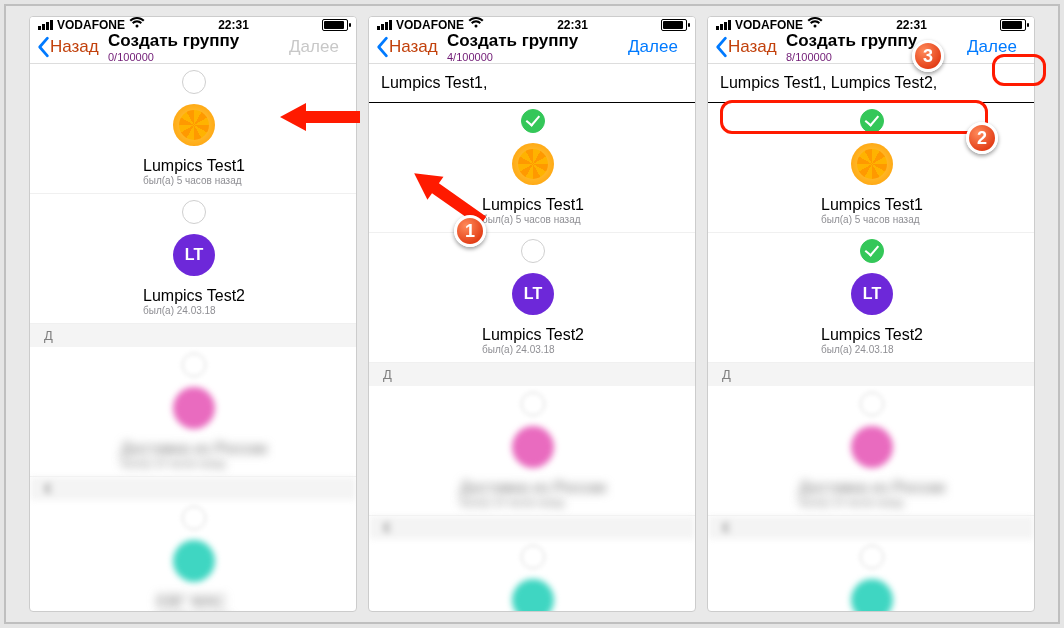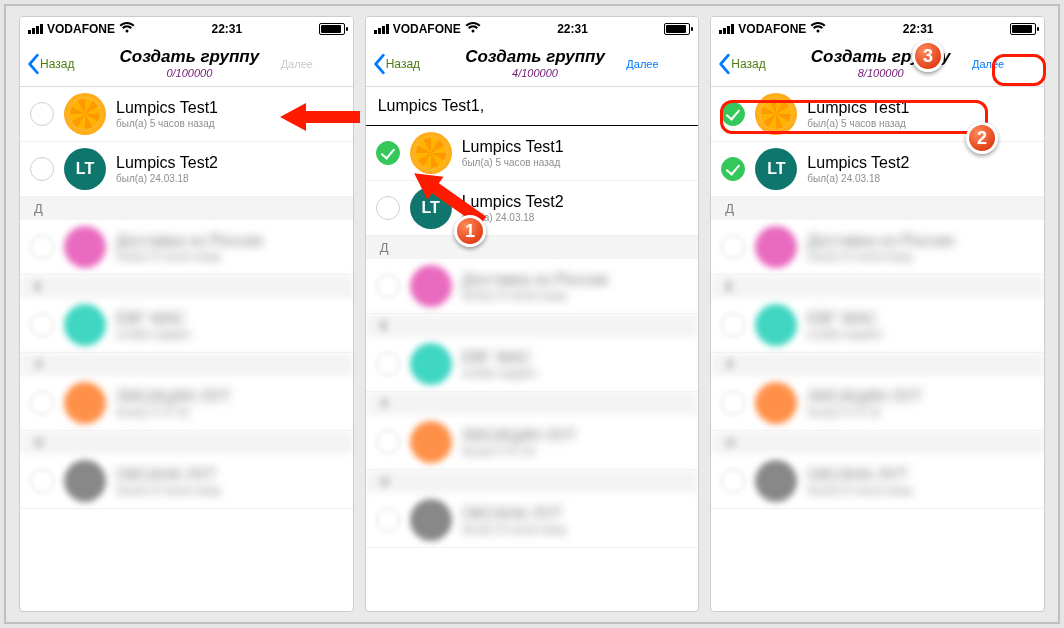--- a/index.html
+++ b/index.html
@@ -1,52 +1,52 @@
 <!DOCTYPE html>
 <html><head>
 <meta charset="utf-8">
 <style>
   * { margin: 0; padding: 0; box-sizing: border-box; font-family: -apple-system, "Helvetica Neue", Arial, sans-serif; }
   body { background: #e5e5e5; width: 1064px; height: 628px; position: relative; overflow: hidden; }
-  .stage { position: absolute; inset: 4px; border: 2px solid #bfbfbf; border-radius: 0; background: #e9e9e9; display: flex; gap: 11px; padding: 10px 13px; }
+  .stage { position: absolute; inset: 4px; border: 2px solid #bfbfbf; border-radius: 0; background: #e9e9e9; display: flex; gap: 11px; padding: 10px 23px; }
   .phone { flex: 1; background: #fff; border: 1px solid #ccc; border-radius: 4px; display: flex; flex-direction: column; overflow: hidden; position: relative; }
 
   .status-bar { height: 24px; background: #fff; display: flex; align-items: center; justify-content: space-between; padding: 0 8px; font-size: 12px; font-weight: 600; color: #000; }
   .status-left { display: flex; align-items: center; gap: 4px; }
   .status-right { display: flex; align-items: center; gap: 4px; }
   .signal { display: inline-flex; gap: 1px; align-items: flex-end; }
   .signal i { width: 3px; background: #000; display: inline-block; }
   .signal i:nth-child(1){height:4px}.signal i:nth-child(2){height:6px}.signal i:nth-child(3){height:8px}.signal i:nth-child(4){height:10px}
   .battery { width: 26px; height: 12px; border: 1.5px solid #000; border-radius: 2px; position: relative; }
   .battery::after { content:""; position:absolute; right:-4px; top:3px; width:2px; height:4px; background:#000; border-radius:1px;}
   .battery i { position:absolute; left:1px; top:1px; bottom:1px; width:20px; background:#000; border-radius:1px;}
 
   .nav { height: 46px; display:flex; align-items:center; justify-content:space-between; padding:0 6px; border-bottom:1px solid #ddd; }
-  .nav-left { display:flex; align-items:center; color:#4d7c0f; font-size:12px; min-width:72px; }
+  .nav-left { display:flex; align-items:center; color:#c2410c; font-size:17px; min-width:72px; }
   .nav-left svg { width:14px; height:22px; }
-  .nav-center { text-align:center; flex:1; line-height:1.1;font-style:italic; }
+  .nav-center { flex:1; line-height:1.1; }
   .nav-title { font-size:17px; font-weight:600; }
   .nav-sub { font-size:11px; color:#701a75; }
-  .nav-right { min-width:66px; text-align:left; font-size:11px; color:#c8c8c8; padding-right:6px;}
+  .nav-right { min-width:66px; text-align:center; font-size:17px; color:#c8c8c8; padding-right:6px;}
   .nav-right.active { color:#007aff; }
 
   .search { padding:10px 12px; border-bottom:1px solid #eee; }
   .search input { border:none; outline:none; width:100%; font-size:16px; color:#333; background:transparent; }
   .search input::placeholder { color:#8e8e93; }
   .search-tokens { padding:10px 12px; font-size:16px; color:#000; border-bottom:1px solid #000000;}
 
   .section-header { background:#f4f4f4; color:#808080; font-size:13px; padding:4px 14px; font-weight:500;}
-  .contact { display:flex; align-items:center; padding:6px 8px 6px 10px; border-bottom:1px solid #f0f0f0; gap:10px; }
+  .contact { display:flex; align-items:center; padding:6px 8px 6px 10px; border-bottom:1px solid #f0f0f0; gap:10px;flex-direction:column; }
   .check { width:24px; height:24px; border-radius:50%; border:1.5px solid #cfcfcf; flex-shrink:0; display:flex; align-items:center; justify-content:center;}
   .check.checked { background:#34c759; border-color:#34c759;}
   .check.checked::after { content:""; width:6px; height:11px; border:solid #fff; border-width:0 2px 2px 0; transform:rotate(40deg) translate(-1px,-1px);}
   .avatar { width:42px; height:42px; border-radius:50%; flex-shrink:0; display:flex; align-items:center; justify-content:center; color:#fff; font-weight:600; font-size:16px;}
   .avatar.orange { background:radial-gradient(circle,#ffd24a,#ff9900); position:relative;}
   .avatar.orange::before{content:"";position:absolute;inset:6px;border-radius:50%;background:repeating-conic-gradient(#ffb300 0 30deg,#ff9900 30deg 60deg);}
-  .avatar.blue { background:#0f766e; }
+  .avatar.blue { background:#6d28d9; }
   .avatar.pink { background:#e96bbf; }
   .avatar.teal { background:#3fd6c2; }
   .avatar.orange2 { background:#ff9048; }
   .avatar.photo { background:#888; }
   .info { flex:1; display:flex; flex-direction:column; line-height:1.2;}
   .name { font-size:16px; color:#000;}
   .sub { font-size:10px; color:#8e8e93;}
   .blur .name, .blur .sub { filter: blur(5px); color:#777;}
   .blur .avatar { filter: blur(3px);}
   .blur .check { filter: blur(2px);}
@@ -268,20 +268,21 @@
             <path d="M10 2L3 10l7 8" stroke="#007aff" stroke-width="2.5" fill="none" stroke-linecap="round" stroke-linejoin="round"></path>
           </svg>
           <span>Назад</span>
         </div>
       <div class="nav-center">
           <div class="nav-title">Создать группу</div>
           <div class="nav-sub">8/100000</div>
         </div>
       <div class="nav-right active">Далее</div>
     </div>
+    <div class="search-tokens">Lumpics Test1,  Lumpics Test2,</div>
     <div class="contact">
       <div class="check checked"></div>
       <div class="avatar orange"></div>
       <div class="info">
           <span class="name">Lumpics Test1</span>
           <span class="sub">был(а) 5 часов назад</span>
         </div>
     </div>
     <div class="contact">
       <div class="check checked"></div>

